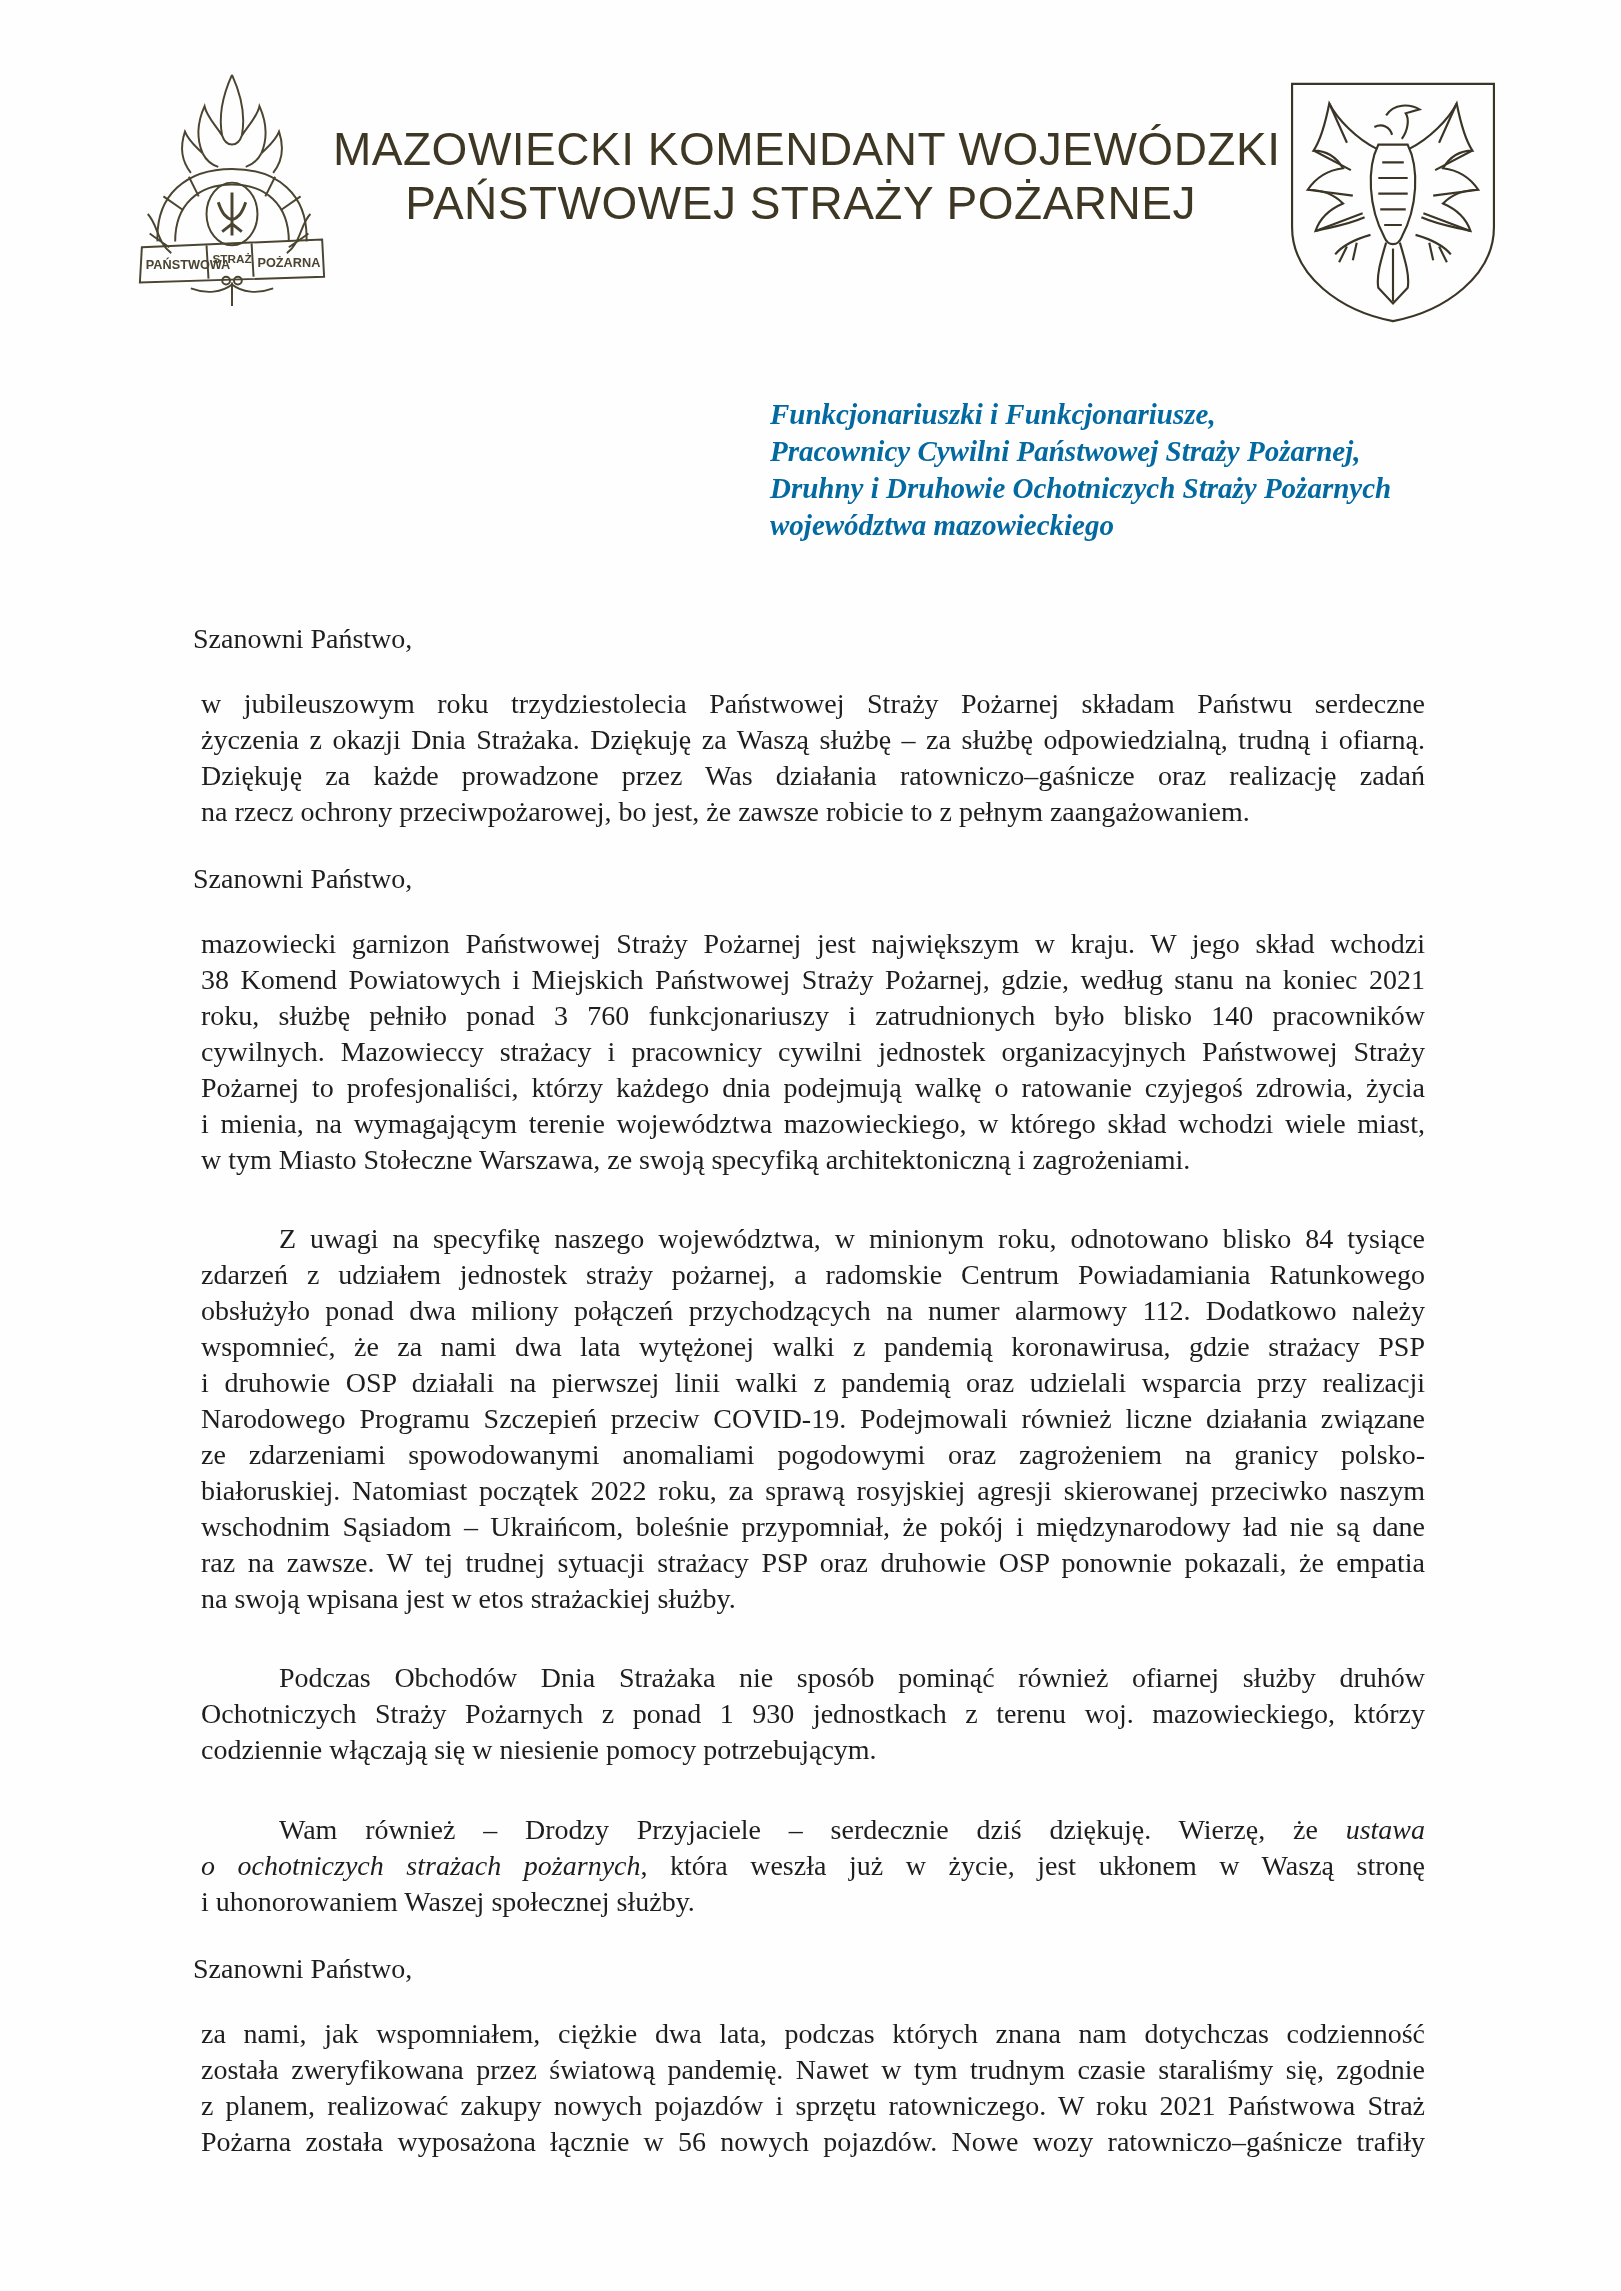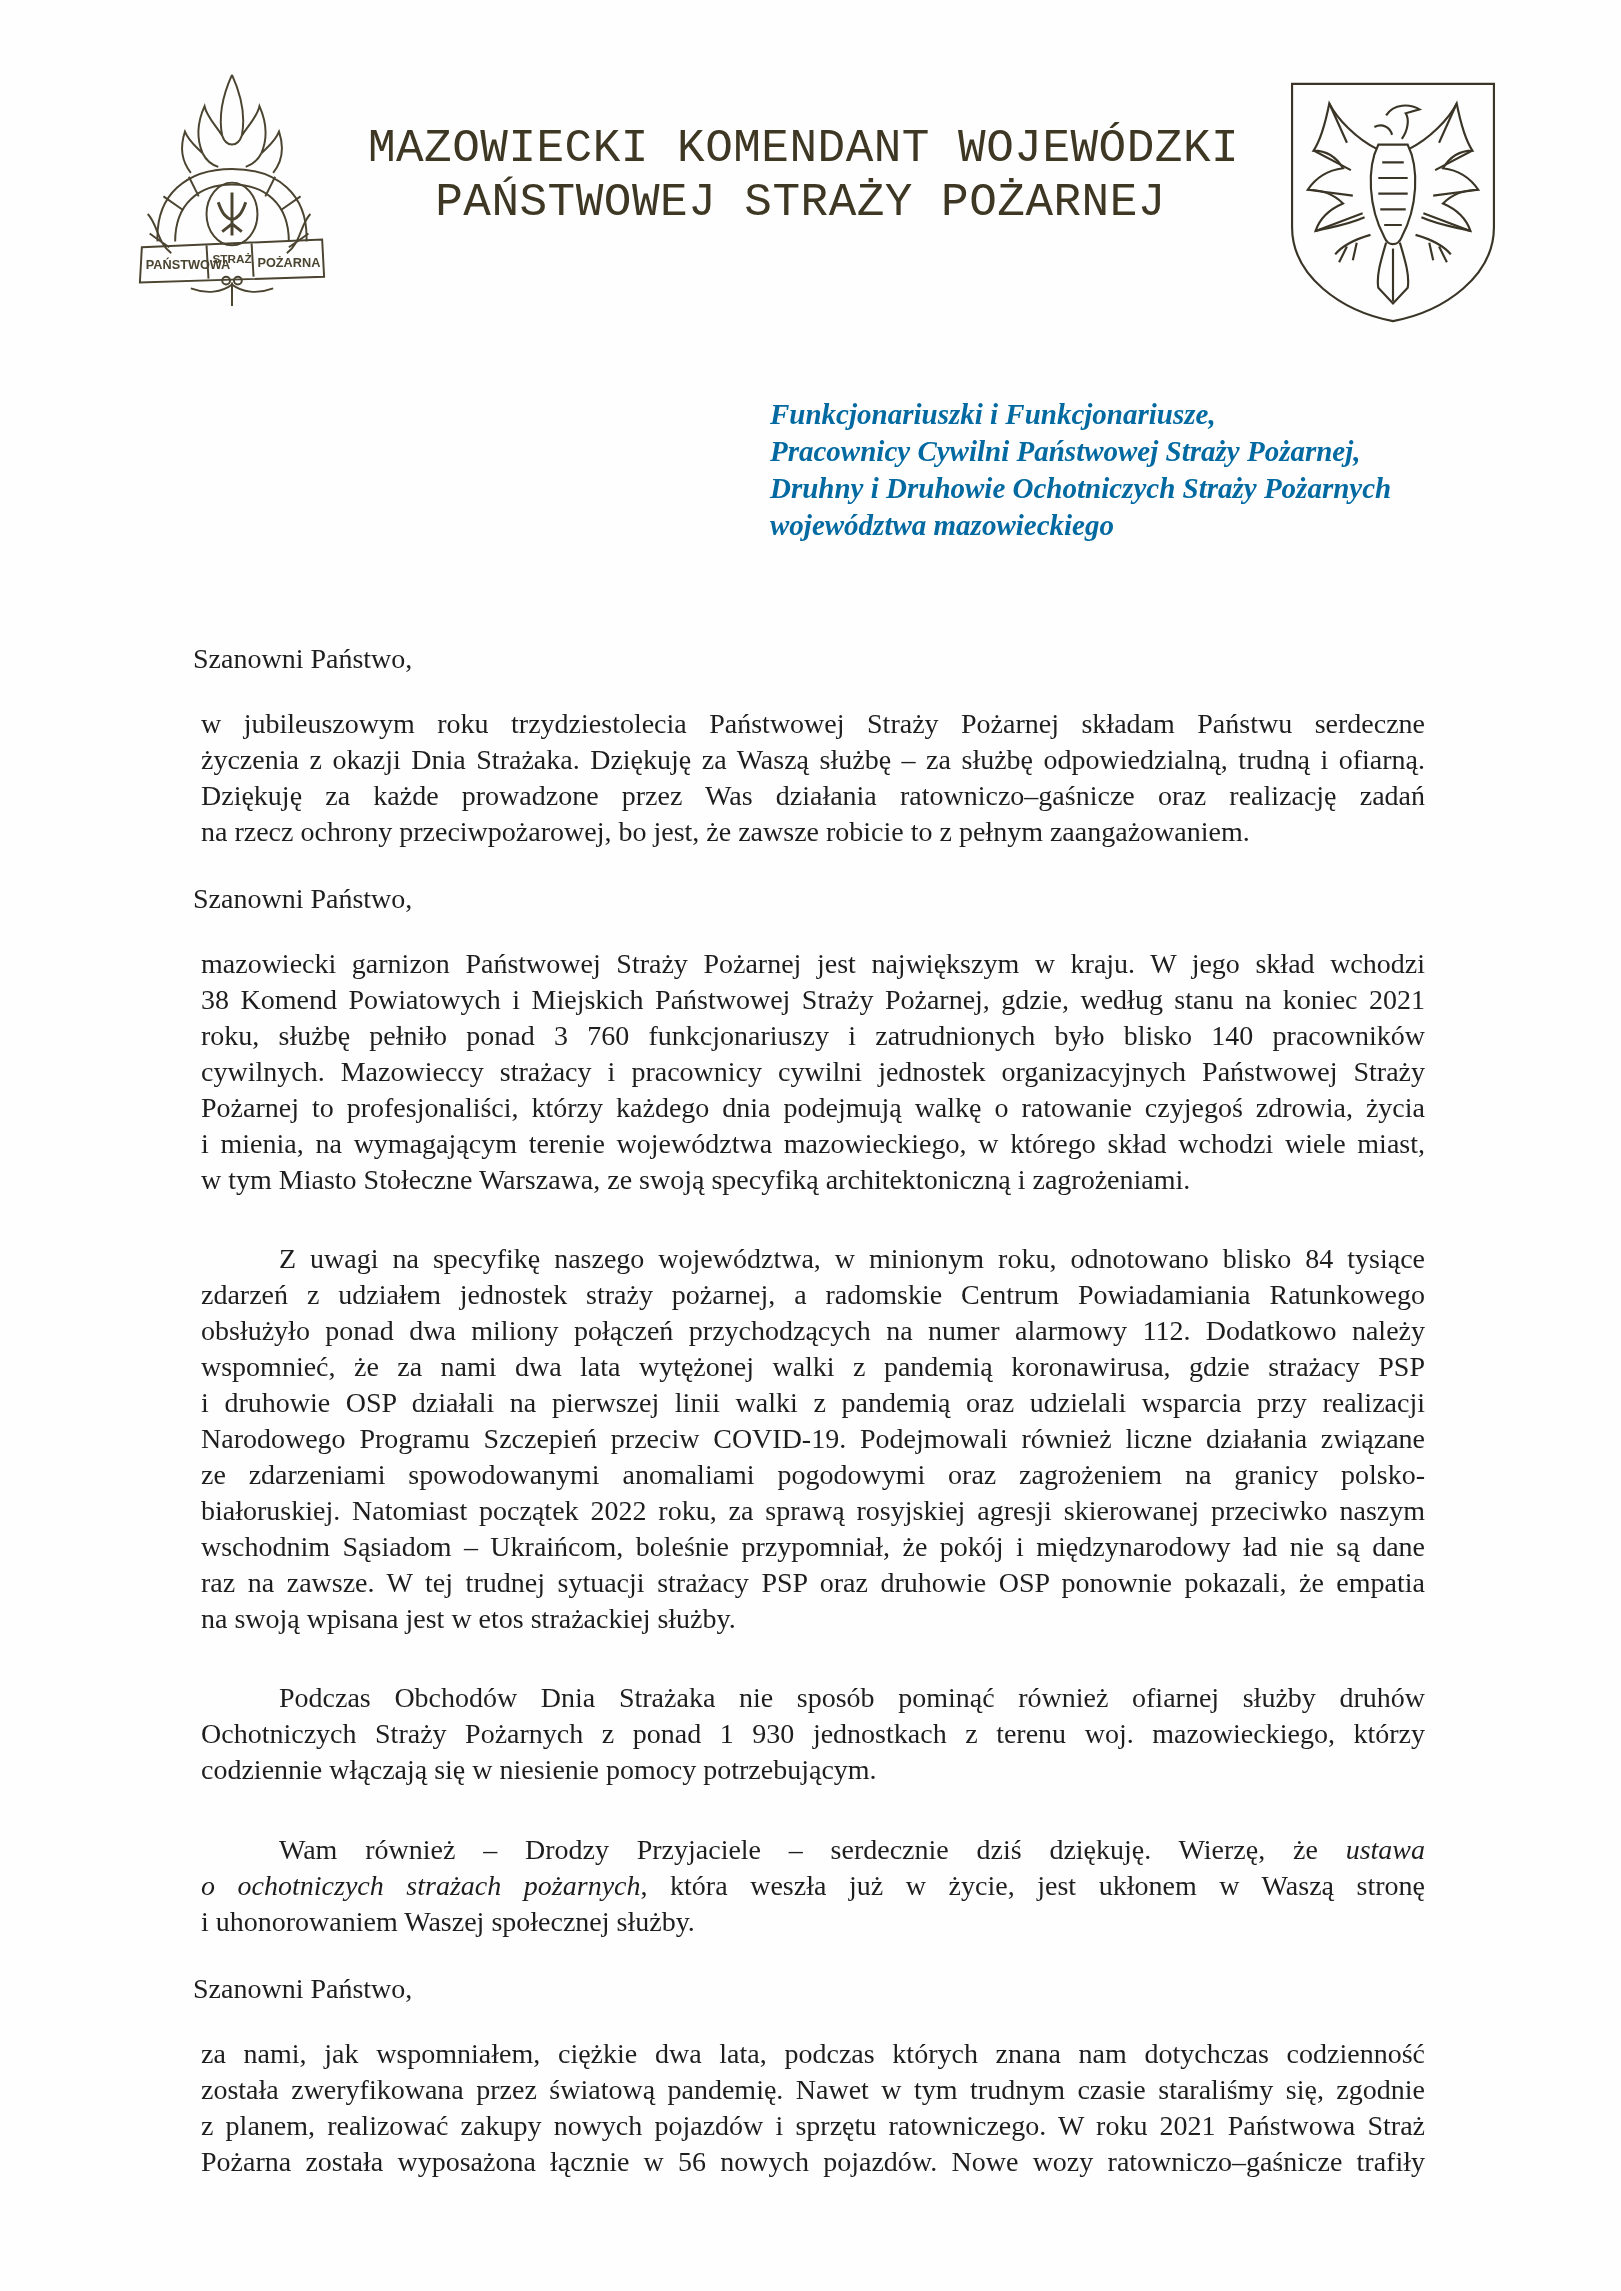--- a/index.html
+++ b/index.html
@@ -38,21 +38,21 @@
       width: 210px;
       height: 245px;
     }
     .letterhead {
       position: absolute;
       left: 333px;
       top: 122px;
       width: 941px;
       text-align: center;
       color: #3d3723;
-      font-family: Liberation Mono, monospace;
+      font-family: Liberation Sans, sans-serif;
       letter-spacing: 0.5px;
     }
     .letterhead .line {
       display: block;
       font-size: 46px;
       line-height: 54px;
       white-space: nowrap;
     }
     .letterhead .line2 {
       margin-left: -5.9px;
@@ -74,21 +74,21 @@
     }
     .addressee .addr-line {
       display: block;
       white-space: nowrap;
     }
 
     
     .body-text {
       position: absolute;
       left: 193px;
-      top: 641px;
+      top: 621px;
       width: 1240px;
       font-family: "Liberation Serif", "DejaVu Serif", serif;
       font-size: 28px;
       line-height: 36px;
       color: #1e1e1e;
     }
     .salutation {
       margin: 0;
       height: 36px;
     }

